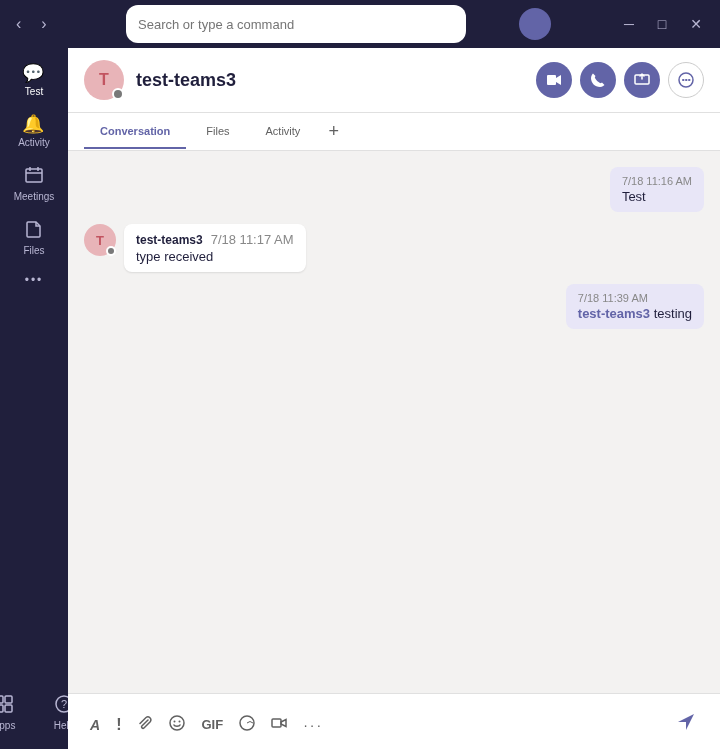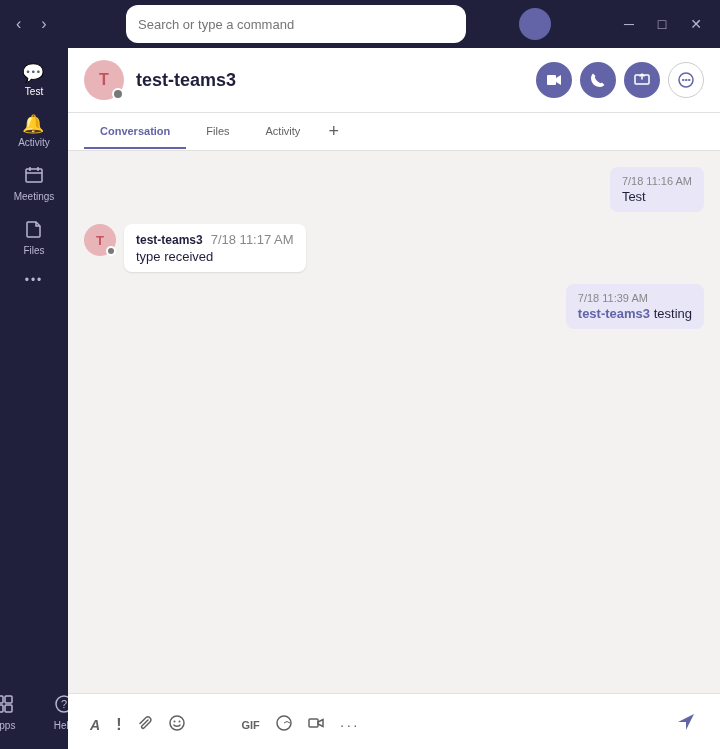--- a/index.html
+++ b/index.html
@@ -337,21 +337,21 @@
           </svg>
         </button>
         <button class="toolbar-btn">
           <svg width="16" height="16" viewBox="0 0 16 16" fill="none">
             <circle cx="8" cy="8" r="7" stroke="#616161" stroke-width="1.5" fill="none"></circle>
             <circle cx="5.5" cy="6.5" r="1" fill="#616161"></circle>
             <circle cx="10.5" cy="6.5" r="1" fill="#616161"></circle>
             <path d="M5 10c0.5 1.5 5.5 1.5 6 0" stroke="#616161" stroke-width="1.5" fill="none" stroke-linecap="round"></path>
           </svg>
         </button>
-        <button class="toolbar-btn" style="font-size:11px; font-weight:bold; color:#616161;margin-left:40px;">GIF</button>
+        <button class="toolbar-btn" style="font-size:13px; font-weight:bold; color:#616161;">GIF</button>
         <button class="toolbar-btn">
           <svg width="16" height="16" viewBox="0 0 16 16" fill="none">
             <circle cx="8" cy="8" r="7" stroke="#616161" stroke-width="1.5" fill="none"></circle>
             <path d="M8 8 Q11 5 14 8" stroke="#616161" stroke-width="1" fill="none"></path>
           </svg>
         </button>
         <button class="toolbar-btn">
           <svg width="16" height="16" viewBox="0 0 16 16" fill="none">
             <rect x="1" y="4" width="9" height="8" rx="1" stroke="#616161" stroke-width="1.5" fill="none"></rect>
             <path d="M10 7l5-2.5v7L10 9V7z" stroke="#616161" stroke-width="1.5" fill="none"></path>

